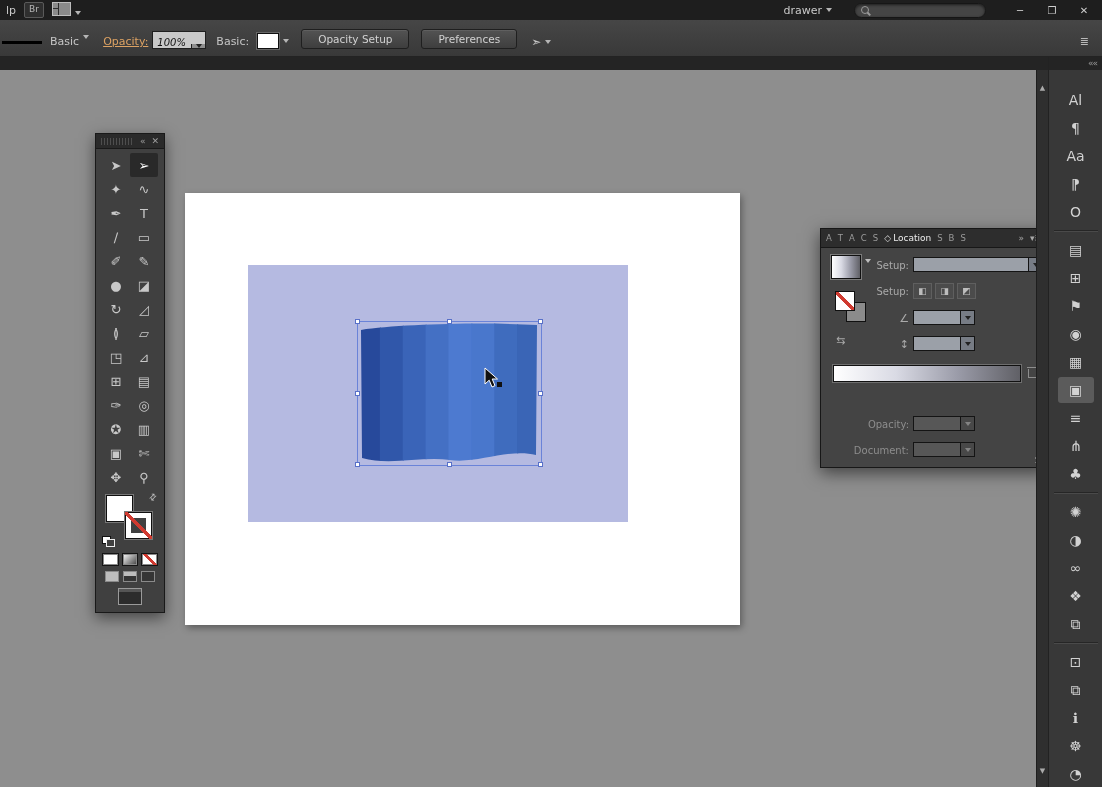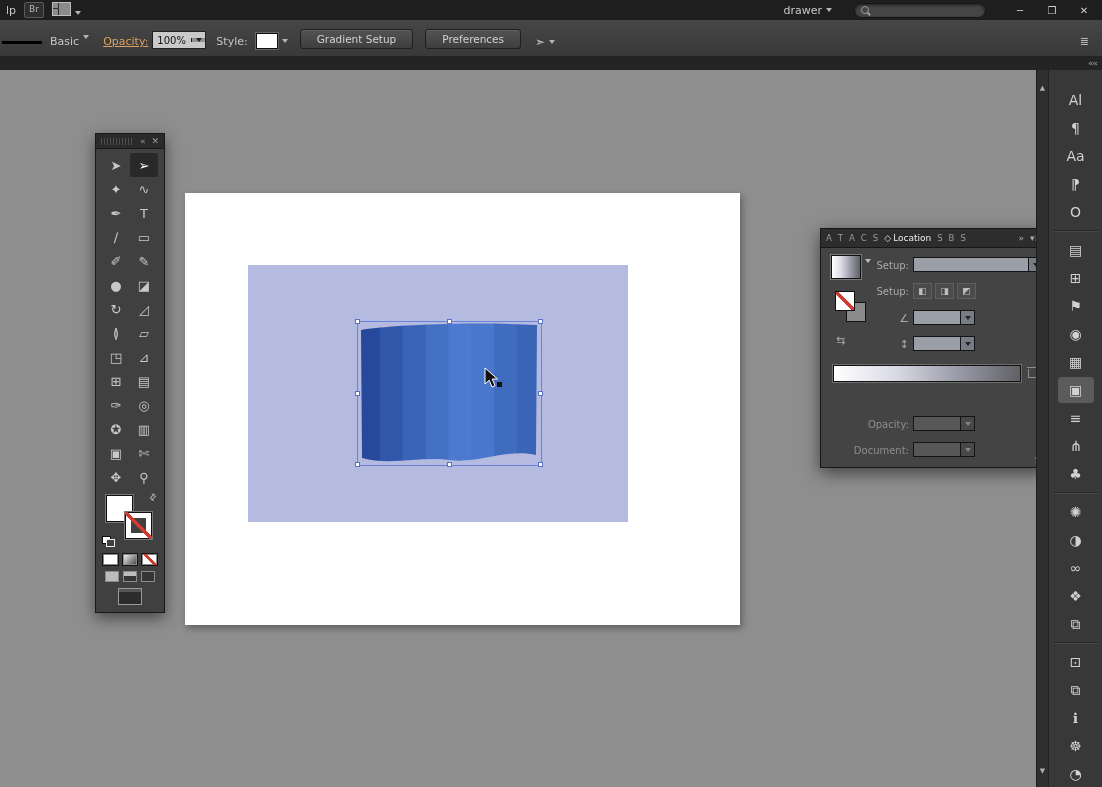--- a/index.html
+++ b/index.html
@@ -27,21 +27,21 @@
 
   
   .controlbar{position:absolute;left:0;top:20px;width:1102px;height:37px;
               background:linear-gradient(#464646,#393939);border-bottom:1px solid #232323;
               display:flex;align-items:flex-end;padding:0 0 7px 2px;box-sizing:border-box;
               font-size:11px;color:#c6c6c6;z-index:39;}
   .stroke-line{width:40px;height:3px;background:#000;margin:0 4px 5px 0;}
   .dd{display:flex;align-items:flex-start;padding:1px 4px;}
   .cb-label{margin:0 4px 1px 10px;}
   .cb-label.link{text-decoration:underline;color:#dca263;}
-  .combo{display:flex;align-items:center;border:1px solid #1f1f1f;height:16px;background:#c9c9c9;}
+  .combo{display:flex;align-items:flex-end;border:1px solid #1f1f1f;height:16px;background:#c9c9c9;font-style:italic;}
   .combo .val{padding:1px 4px 0;font-size:10px;color:#111;min-width:30px;}
   .arrbox{width:13px;background:#8f8f8f;border-left:1px solid #1f1f1f;display:flex;align-items:center;justify-content:center;}
   .arrbox .tri{width:0;height:0;border-left:3px solid transparent;border-right:3px solid transparent;border-top:4px solid #222;}
   .swatch-dd{display:flex;align-items:center;margin-left:4px;}
   .swatch-dd .sw{width:20px;height:14px;background:#fff;border:1px solid #101010;box-shadow:0 0 0 1px #666;display:inline-block;}
   .btn{background:linear-gradient(#535353,#3e3e3e);border:1px solid #1f1f1f;border-radius:3px;
        color:#d2d2d2;font-size:10.5px;height:20px;padding:0 16px;margin-left:12px;
        font-family:"DejaVu Sans",sans-serif;box-shadow:inset 0 1px 0 rgba(255,255,255,.08);}
   .seltool{margin-left:14px;color:#c9c9c9;font-size:12px;display:flex;align-items:center;}
   .cbar-right{position:absolute;right:14px;bottom:8px;color:#b9b9b9;font-size:11px;letter-spacing:-1px;}
@@ -176,26 +176,26 @@
         <span>Basic</span>
         <i class="arr"></i>
       </span>
     <span class="cb-label link">Opacity:</span>
     <span class="combo">
         <span class="val">100%</span>
         <span class="arrbox">
           <i class="tri"></i>
         </span>
       </span>
-    <span class="cb-label">Style:</span>
+    <span class="cb-label">Basic:</span>
     <span class="swatch-dd">
         <span class="sw"></span>
         <i class="arr"></i>
       </span>
-    <button class="btn">Gradient Setup</button>
+    <button class="btn">Opacity Setup</button>
     <button class="btn">Preferences</button>
     <span class="seltool">
         <span>➣</span>
         <i class="arr"></i>
       </span>
     <span class="cbar-right">≣</span>
   </div>
 
   <div class="strip"></div>
 

